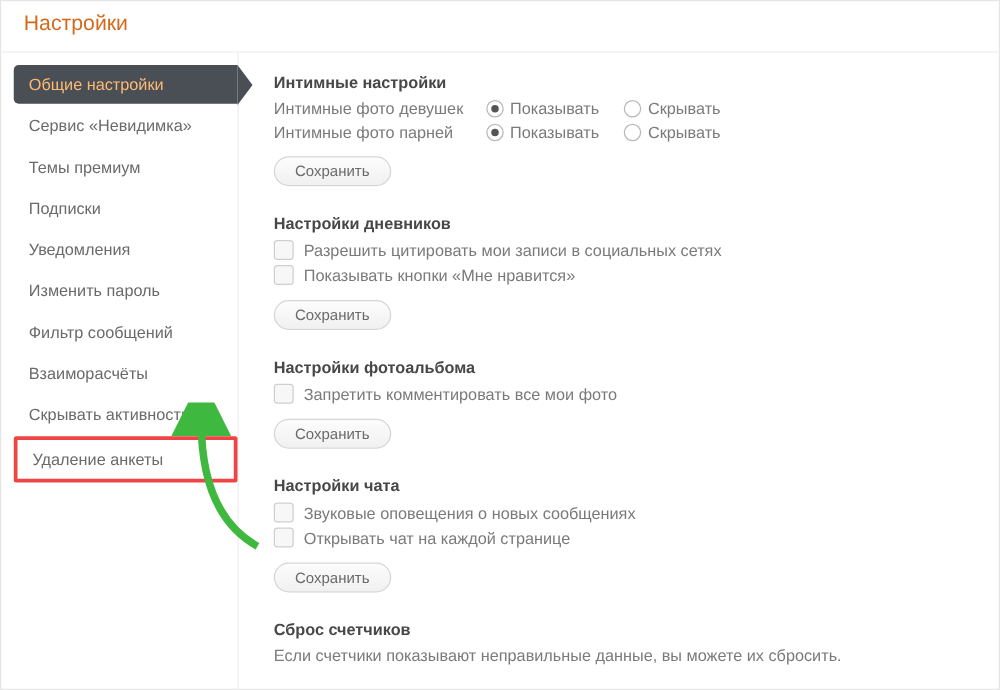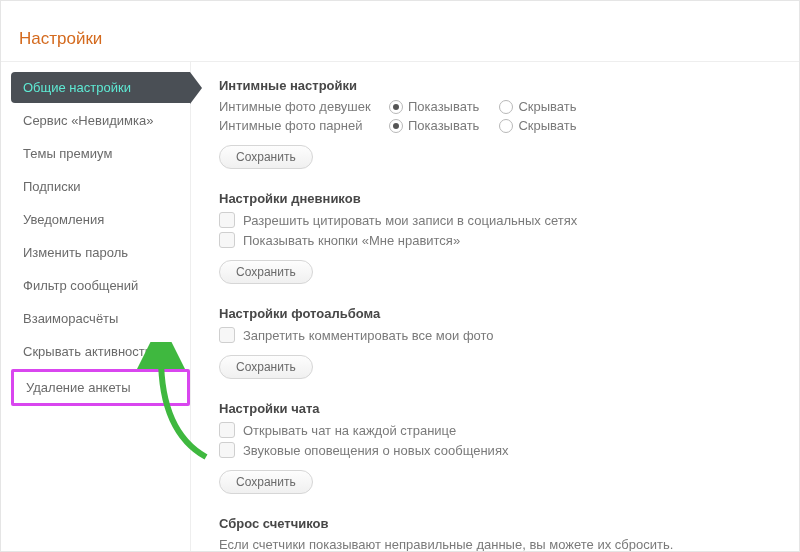--- a/index.html
+++ b/index.html
@@ -7,21 +7,21 @@
     font-family: Arial, Helvetica, sans-serif;
     font-size: 13px;
     color: #5a5a5a;
     background: #fff;
     width: 800px;
     height: 552px;
     overflow: hidden;
     border: 1px solid #e5e5e5;
   }
   .header {
-    padding: 28px 18px 12px 18px;
+    padding: 8px 18px 12px 18px;
     border-bottom: 1px solid #eee;
   }
   .header h1 {
     font-size: 17px;
     font-weight: normal;
     color: #d46a1e;
   }
   .layout {
     display: flex;
   }
@@ -33,35 +33,35 @@
   .nav-item {
     display: block;
     padding: 8px 10px 8px 12px;
     color: #6a6a6a;
     font-size: 13px;
     cursor: pointer;
     margin-bottom: 2px;
   }
   .nav-item.active {
     background: #4a4f55;
-    color: #5eead4;
+    color: #fdba74;
     border-radius: 4px 0 0 4px;
     position: relative;
   }
   .nav-item.active::after {
     content: "";
     position: absolute;
     right: -12px;
     top: 0;
     border-left: 12px solid #4a4f55;
     border-top: 16px solid transparent;
     border-bottom: 16px solid transparent;
   }
   .nav-item.highlighted {
-    border: 3px solid #d946ef;
+    border: 3px solid #ef4444;
     border-radius: 2px;
   }
   .content {
     flex: 1;
     padding: 16px 24px 10px 28px;
     position: relative;
   }
   .section {
     margin-bottom: 22px;
   }
@@ -229,25 +229,25 @@
           <span class="check-ind"></span>
           <span>Запретить комментировать все мои фото</span>
         </div>
       <span class="btn">Сохранить</span>
     </div>
 
     <div class="section">
       <h3>Настройки чата</h3>
       <div class="check">
           <span class="check-ind"></span>
+          <span>Звуковые оповещения о новых сообщениях</span>
+        </div>
+      <div class="check">
+          <span class="check-ind"></span>
           <span>Открывать чат на каждой странице</span>
-        </div>
-      <div class="check">
-          <span class="check-ind"></span>
-          <span>Звуковые оповещения о новых сообщениях</span>
         </div>
       <span class="btn">Сохранить</span>
     </div>
 
     <div class="section">
       <h3>Сброс счетчиков</h3>
       <div class="desc">Если счетчики показывают неправильные данные, вы можете их сбросить.</div>
 
     </div>
 

